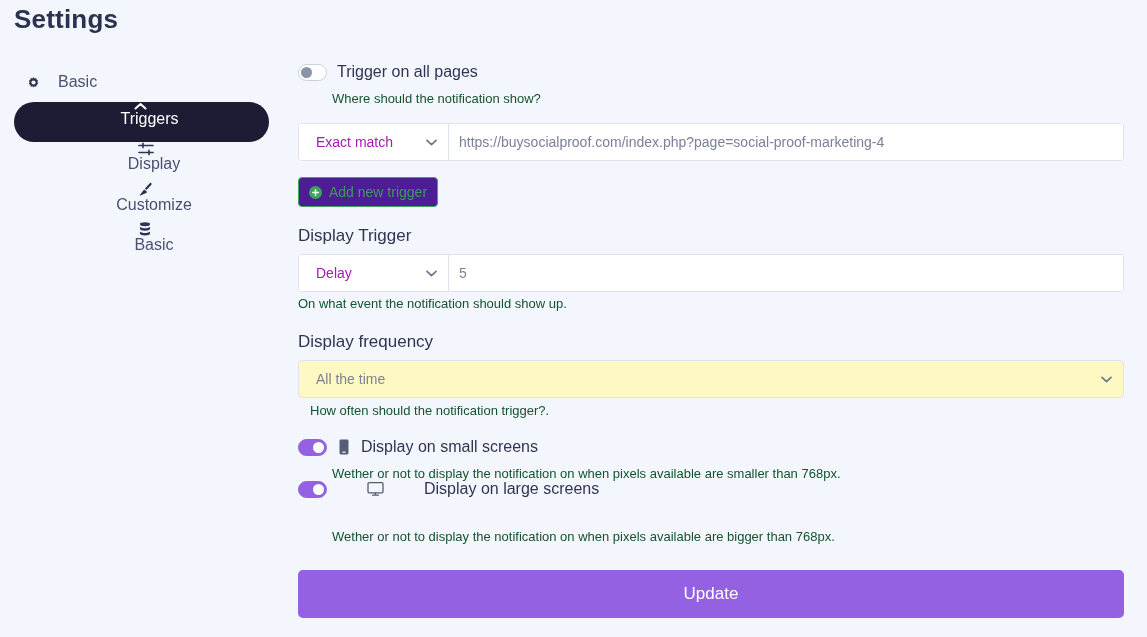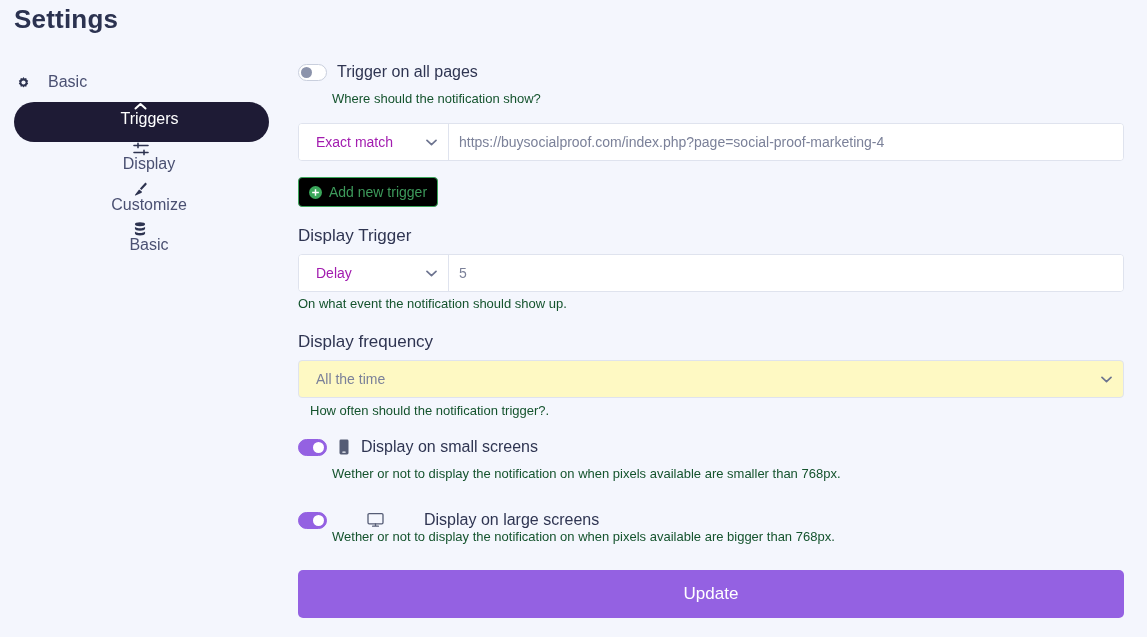--- a/index.html
+++ b/index.html
@@ -26,21 +26,21 @@
   .sidebar {
     position: absolute;
     left: 0px; top: 62px;
     width: 282px;
   }
   .side-item {
     display: flex;
     align-items: center;
     height: 40px;
     margin-bottom: 0px;
-    padding-left: 16px;
+    padding-left: 26px;
     border-radius: 22px;
     color: #4a5072;
     font-size: 16px;
     cursor: pointer;
   }
   .side-item + .side-item { margin-top: 0px; flex-direction: column; }
   .side-item .ico {
     width: 22px;
     display: inline-flex;
     align-items: center;
@@ -150,21 +150,21 @@
   }
 
   .btn-add {
     display: inline-flex;
     align-items: center;
     gap: 7px;
     height: 30px;
     padding: 0 10px;
     border: 1px solid #3aa65a;
     border-radius: 4px;
-    background: #000000;
+    background: #4c1d95;
     color: #3d9a5b;
     font-size: 14px;
     cursor: pointer;
   }
   .btn-add .plus { display: inline-flex; }
 
   .sec-title {
     font-size: 17px;
     color: #2f3552;
   }
@@ -342,21 +342,21 @@
       <span class="dev-ico">
         <svg width="10" height="16" viewBox="0 0 10 16" fill="currentColor">
           <rect x="0.5" y="0.5" width="9" height="15" rx="1.4"></rect>
           <rect x="3.3" y="12.6" width="3.4" height="1.1" rx="0.5" fill="#f4f6fd"></rect>
         </svg>
       </span>
       <span class="tgl-label">Display on small screens</span>
     </div>
     <div class="at helper" style="left:0; top:466px;">Wether or not to display the notification on when pixels available are smaller than 768px.</div>
 
-    <div class="at row-toggle" style="left:0; top:511px;gap:38px;">
+    <div class="at row-toggle" style="left:0; top:480px;gap:38px;">
       <span class="switch on">
         <span class="knob"></span>
       </span>
       <span class="dev-ico">
         <svg width="17" height="16" viewBox="0 0 17 16" fill="none" stroke="currentColor" stroke-width="1.3">
           <rect x="1" y="1.6" width="15" height="10.2" rx="1.2"></rect>
           <path d="M8.5 11.8v2.2M5.6 14.2h5.8" stroke-linecap="round"></path>
         </svg>
       </span>
       <span class="tgl-label">Display on large screens</span>

